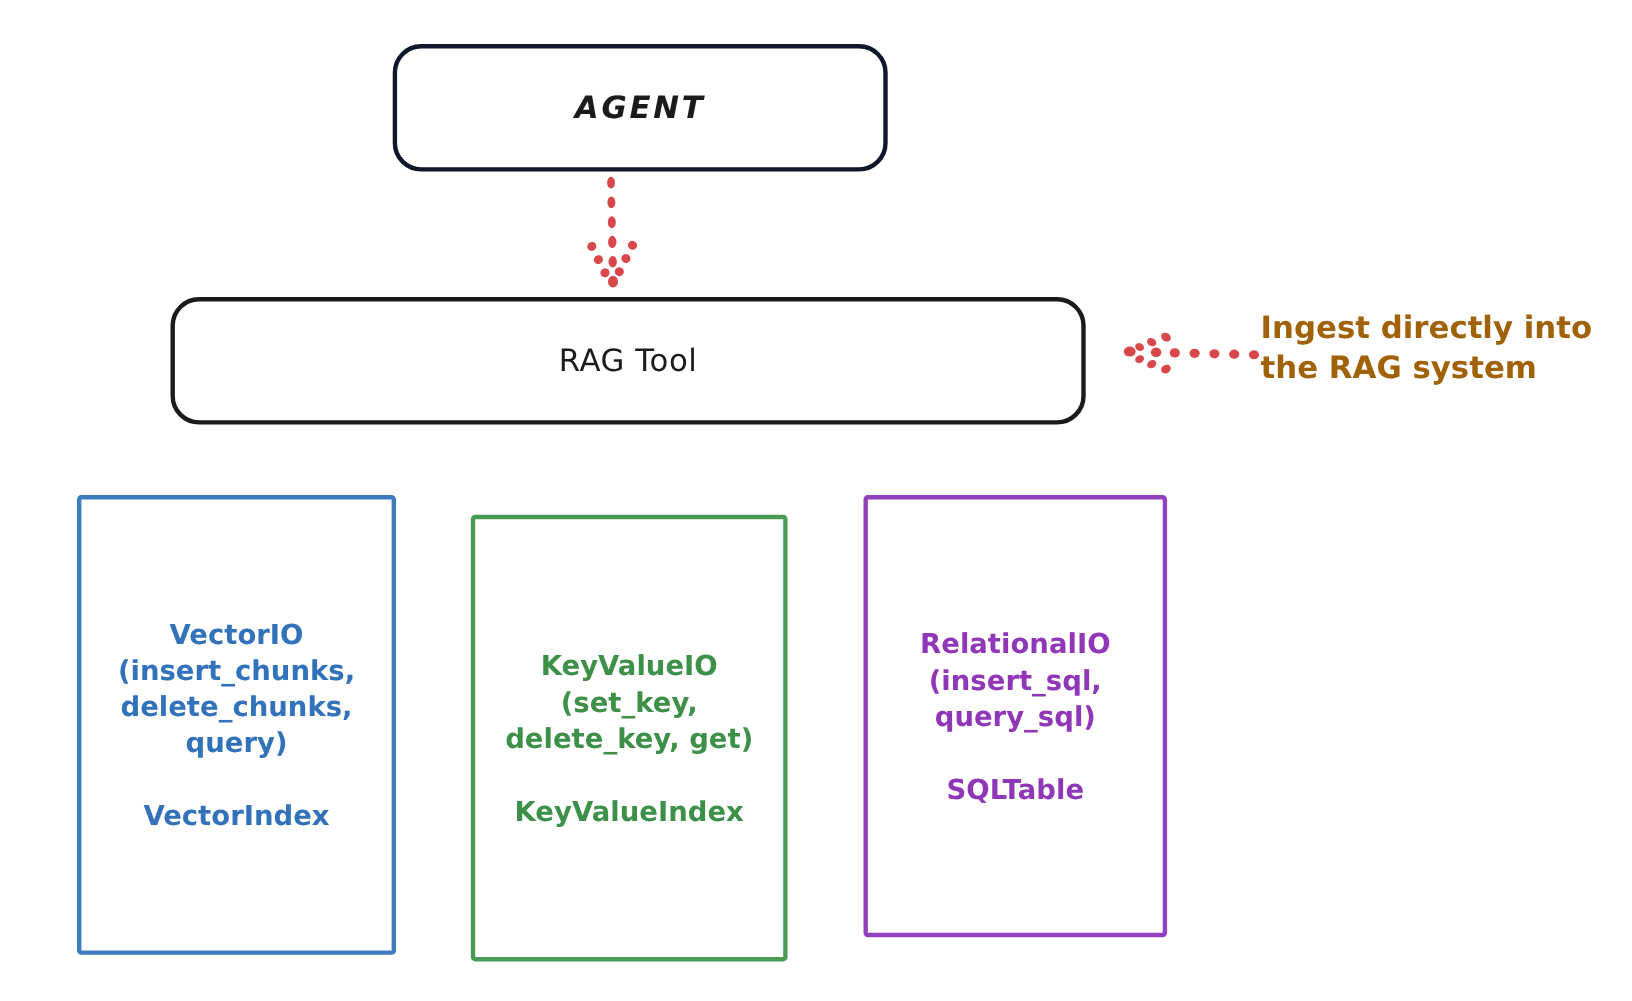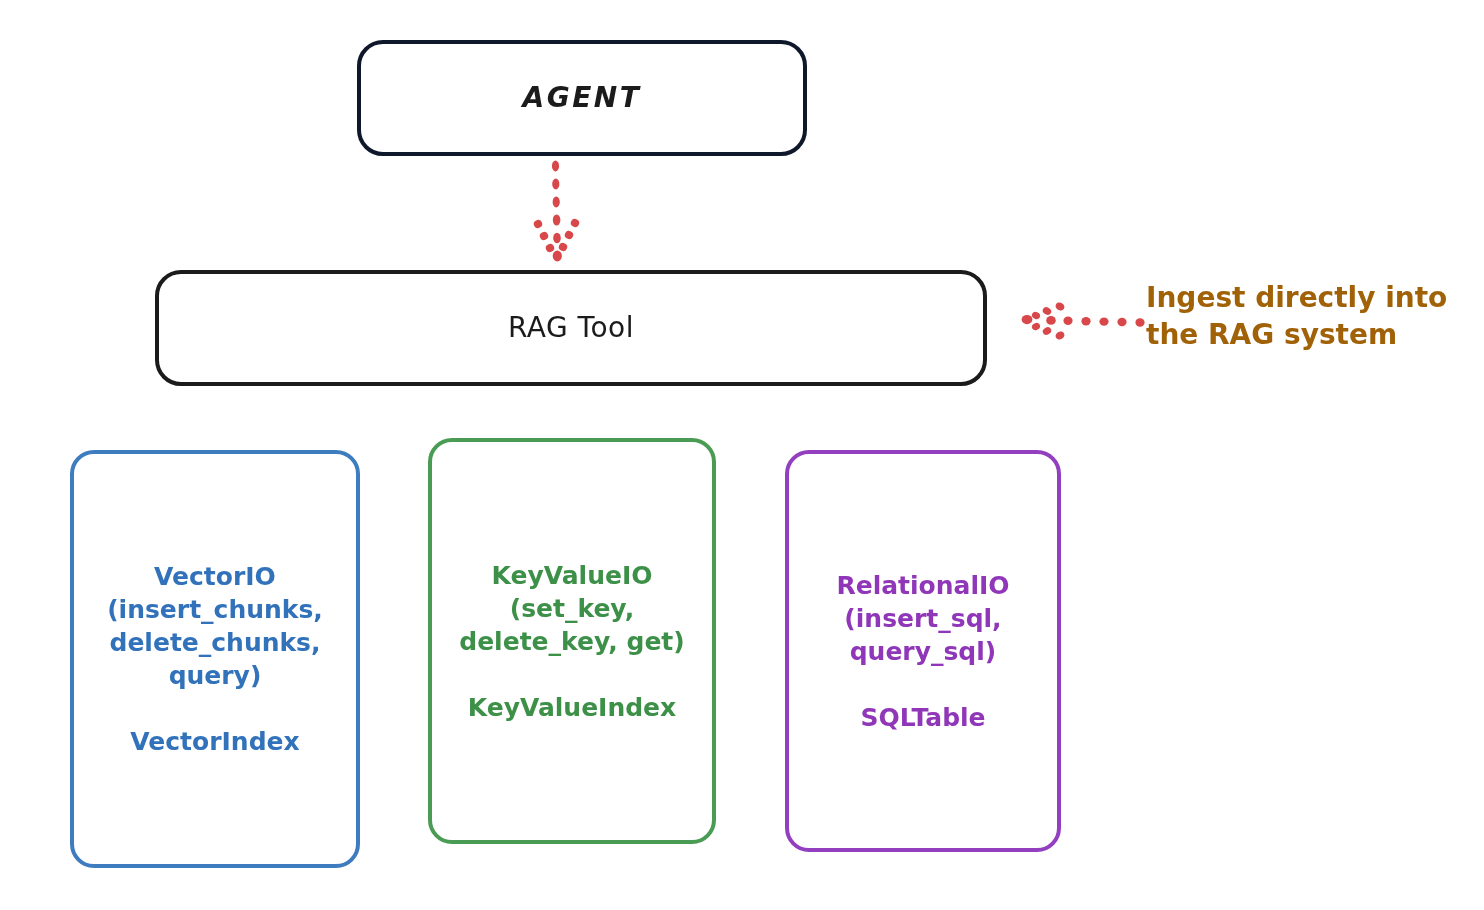--- a/index.html
+++ b/index.html
@@ -62,41 +62,41 @@
     font-size: 28px;
     font-weight: 500;
     letter-spacing: 0.5px;
     color: #1b1b1b;
   }
 
   
   .provider {
     border-width: 4px;
     border-style: solid;
-    border-radius: 24px;
+    border-radius: 4px;
     align-items: center;
   }
   .provider .node-label {
     font-size: 25px;
     font-weight: 600;
     line-height: 1.32;
   }
 
   #vector-io-node {
     left: 70px;
     top: 450px;
     width: 290px;
     height: 418px;
     border-color: #3e7cc0;
   }
   #vector-io-node .node-label { color: #3172ba; }
 
   #key-value-io-node {
     left: 428px;
-    top: 438px;
+    top: 468px;
     width: 288px;
     height: 406px;
     border-color: #4a9b54;
   }
   #key-value-io-node .node-label { color: #3d9048; }
 
   #relational-io-node {
     left: 785px;
     top: 450px;
     width: 276px;

